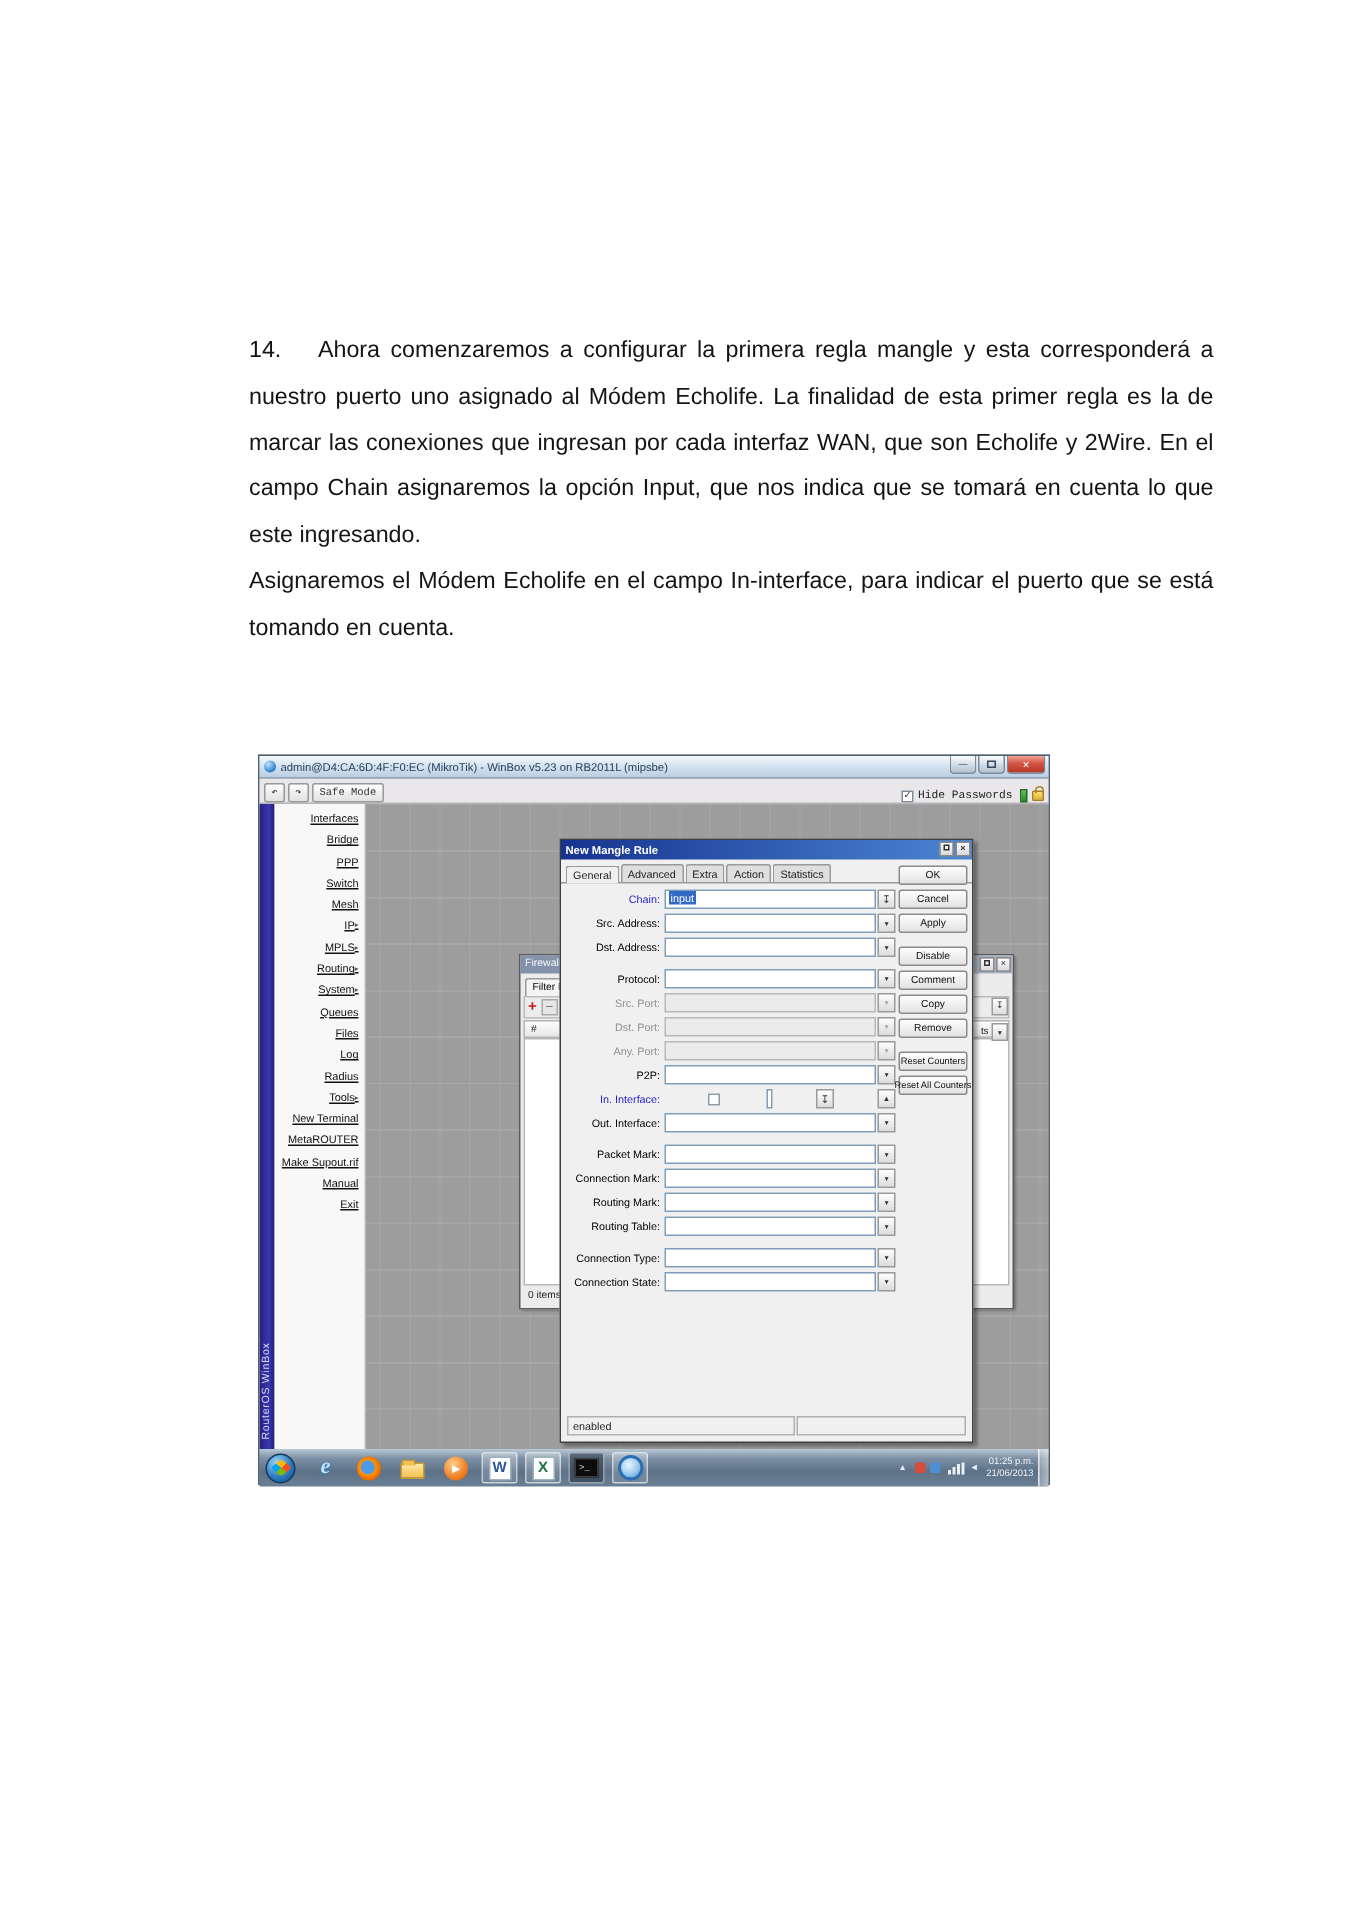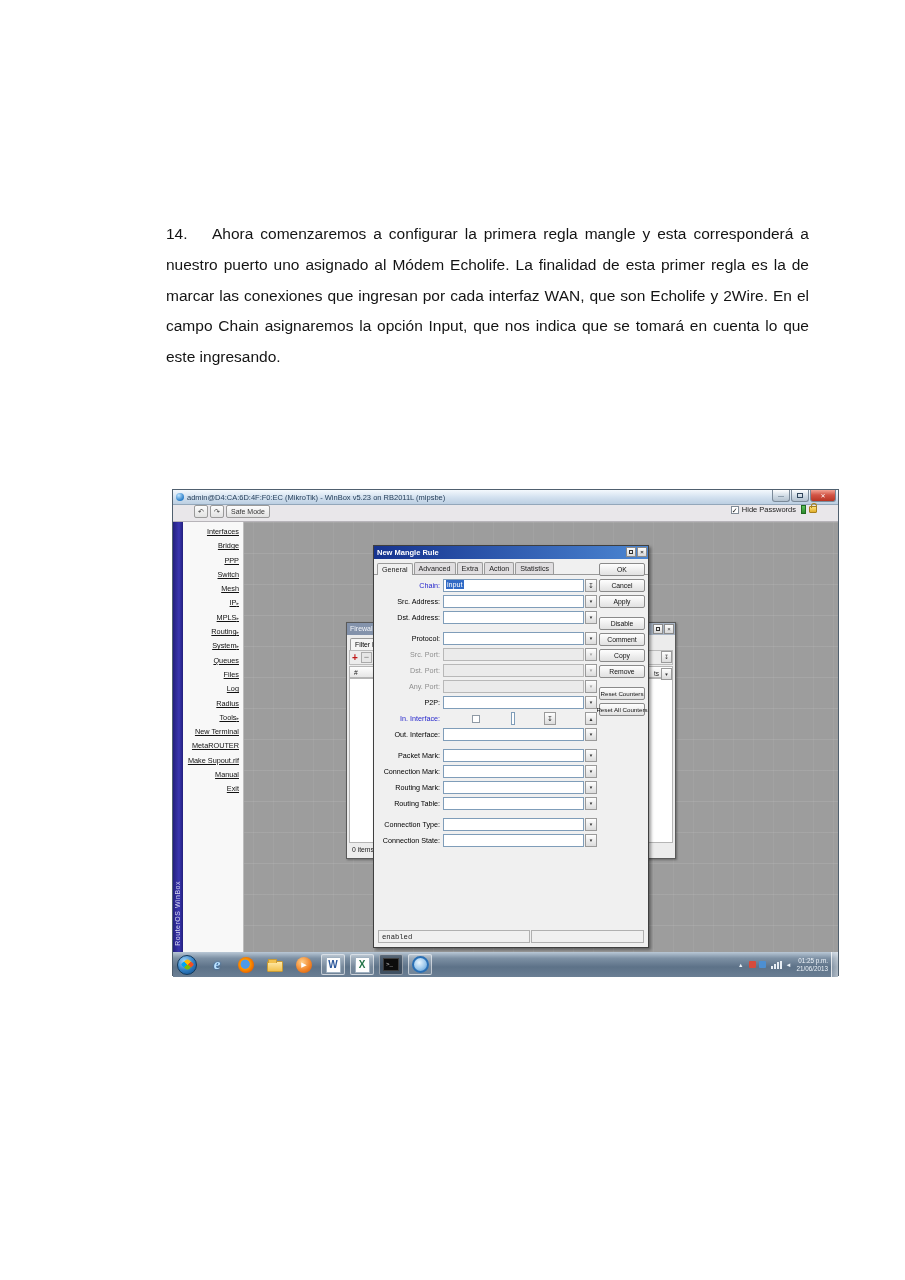--- a/index.html
+++ b/index.html
@@ -5,32 +5,32 @@
   * { margin:0; padding:0; box-sizing:border-box; }
   body { background:#ffffff; font-family:"Liberation Sans", sans-serif; }
   .page { position:relative; width:905px; height:1280px; background:#ffffff; overflow:hidden; }
 
   
   .doc-text { position:absolute; left:166px; top:219px; width:643px; font-size:15.5px; line-height:30.8px; color:#141414; text-align:justify; }
   .doc-text .num { display:inline-block; width:46px; }
   .doc-text p { margin:0; }
 
   
-  .shot { position:absolute; left:172px; top:489px; width:667px; height:487px; border:1px solid #50606f; background:#9d9d9d; font-family:"Liberation Sans", sans-serif; }
+  .shot { position:absolute; left:172px; top:503px; width:528px; height:487px; border:1px solid #50606f; background:#9d9d9d; font-family:"Liberation Sans", sans-serif; }
 
   
   .wtitle { height:15px; background:linear-gradient(#f4f9fd,#d4e2f0 50%,#bccfe2); border-bottom:1px solid #93a7ba; display:flex; align-items:center; padding-left:3px; font-size:7.5px; color:#27415c; position:relative; }
   .wlogo { width:8px; height:8px; border-radius:50%; background:radial-gradient(circle at 35% 30%, #bfe4ff, #2a7fc9 70%); margin-right:3px; flex:0 0 auto; }
   .caption { position:absolute; right:2px; top:0; display:flex; }
   .capbtn { width:18px; height:12px; border:1px solid #7b8a99; border-top:none; border-radius:0 0 3px 3px; background:linear-gradient(#fdfeff,#cfdae4 55%,#b4c2cf); font-size:6px; color:#30465c; display:flex; align-items:center; justify-content:center; margin-left:1px; }
   .capbtn.close { width:26px; background:linear-gradient(#f2a394,#d25546 45%,#b83524); color:#fff; }
   .box-glyph { width:6px; height:5px; border:1px solid #30465c; display:inline-block; }
 
   
-  .wtoolbar { height:17px; background:#e9e7ea; border-bottom:1px solid #b7b4b9; display:flex; align-items:flex-start; padding:0 21px; font-size:7.5px; color:#222; }
+  .wtoolbar { height:17px; background:#e9e7ea; border-bottom:1px solid #b7b4b9; display:flex; align-items:flex-end; padding:0 3px; font-size:7.5px; color:#222;font-family:Liberation Mono, monospace; }
   .tbtn { height:13px; border:1px solid #9a9a9a; border-radius:2px; background:linear-gradient(#fdfdfd,#e2e2e2); display:flex; align-items:center; justify-content:center; margin-right:2px; padding:0 4px; font-size:7px; color:#333; }
   .tbtn.sq { width:14px; padding:0; }
   .tb-right { margin-left:auto; display:flex; align-items:center; }
   .cbx { width:8px; height:8px; border:1px solid #808b96; background:#fff; font-size:7px; line-height:7px; text-align:center; color:#222; margin-right:3px; }
   .greenbar { width:5px; height:9px; background:linear-gradient(#5cc25c,#2d8a2d); border:1px solid #1f6b1f; margin:0 2px 0 5px; }
   .lock { position:relative; width:8px; height:7px; background:linear-gradient(#ffe27a,#e0ae2a); border:1px solid #a8801c; border-radius:1px; margin-left:1px; }
   .lock:before { content:""; position:absolute; left:1px; top:-4px; width:4px; height:4px; border:1px solid #a8801c; border-bottom:none; border-radius:3px 3px 0 0; }
 
   
   .wbody { position:relative; height:430px; background:#9d9d9d; background-image:
@@ -79,21 +79,21 @@
   .ddb.spin { font-size:7px; }
   .ddb.upb { font-size:5px; }
   .gap8 { margin-top:8px; }
   .gap2 { margin-top:2px;gap:28px; }
   .ckb { width:8px; height:8px; border:1px solid #8f9aa5; background:#fff; margin:0 3px 0 1px; flex:0 0 auto; }
   .dlg-buttons { position:absolute; left:225px; top:17px; width:46px; display:flex; flex-direction:column; }
   .dbtn { height:13px; margin-bottom:3px; background:linear-gradient(#fefefe,#e1e1e1); border:1px solid #8a8a8a; border-radius:2px; font-size:6.8px; color:#111; display:flex; align-items:center; justify-content:center; white-space:nowrap; }
   .dbtn.small { font-size:6.2px; }
   .dlg-status { position:absolute; left:4px; right:4px; bottom:4px; height:13px; display:flex; font-size:7.2px; color:#222; }
   .dcell { border:1px solid #b0b0b0; background:#f0f0f0; height:13px; line-height:12px; padding-left:3px; }
-  .dcell.a { width:57%; margin-right:1px;font-family:Liberation Mono, monospace; }
+  .dcell.a { width:57%; margin-right:1px; }
   .dcell.b { flex:1; }
 
   
   .taskbar { height:25px; background:linear-gradient(#b9c8d6,#7d90a4 25%,#5d7288 60%,#6b7f94); display:flex; align-items:center; padding:0 4px; position:relative; }
   .orb { width:20px; height:20px; border-radius:50%; background:radial-gradient(circle at 35% 28%, #9fd4f7, #2f7bc0 55%, #0d4a85); border:1px solid #123a5e; display:flex; align-items:center; justify-content:center; margin-right:8px; }
   .orbflag { width:9px; height:9px; border-radius:2px; background:conic-gradient(#f25022 0 25%, #7fba00 0 50%, #00a4ef 0 75%, #ffb900 0); transform:rotate(45deg) skew(-6deg,-6deg); }
   .ticon { width:24px; height:21px; display:flex; align-items:center; justify-content:center; margin-right:5px; border-radius:2px; }
   .ticon.open { border:1px solid rgba(255,255,255,.55); background:linear-gradient(rgba(255,255,255,.30),rgba(255,255,255,.08)); }
   .ticon.pressed { border:1px solid rgba(255,255,255,.45); background:rgba(20,30,45,.45); }
   .ie-e { color:#bfe3ff; font-family:"Liberation Serif", serif; font-style:italic; font-weight:bold; font-size:15px; text-shadow:0 0 2px #1e6fc0; }
@@ -115,20 +115,21 @@
   .clock { text-align:right; font-size:6.3px; line-height:7.5px; color:#eef4fa; margin-right:6px; }
   .showdesk { width:7px; height:25px; background:linear-gradient(90deg, rgba(255,255,255,.25), rgba(255,255,255,.5)); border-left:1px solid rgba(255,255,255,.6); position:absolute; right:0; top:0; }
 </style>
 </head>
 <body>
 
 <div class="page">
 
   <div class="doc-text">
     <p><span class="num">14.</span><span>Ahora comenzaremos a configurar la primera regla mangle y esta corresponderá a nuestro puerto uno asignado al Módem Echolife.  La finalidad de esta primer regla es la de marcar las conexiones que ingresan por cada interfaz WAN, que son Echolife y 2Wire. En el campo Chain asignaremos la opción Input, que nos indica que se tomará en cuenta lo que este ingresando.</span></p>
+    <p><span>Asignaremos el Módem Echolife en el campo In-interface, para indicar el puerto que se está tomando en cuenta.</span></p>
   </div>
 
   <div class="shot">
 
     <div class="wtitle">
       <span class="wlogo"></span>
       <span>admin@D4:CA:6D:4F:F0:EC (MikroTik) - WinBox v5.23 on RB2011L (mipsbe)</span>
       <div class="caption">
         <span class="capbtn">—</span>
         <span class="capbtn">

